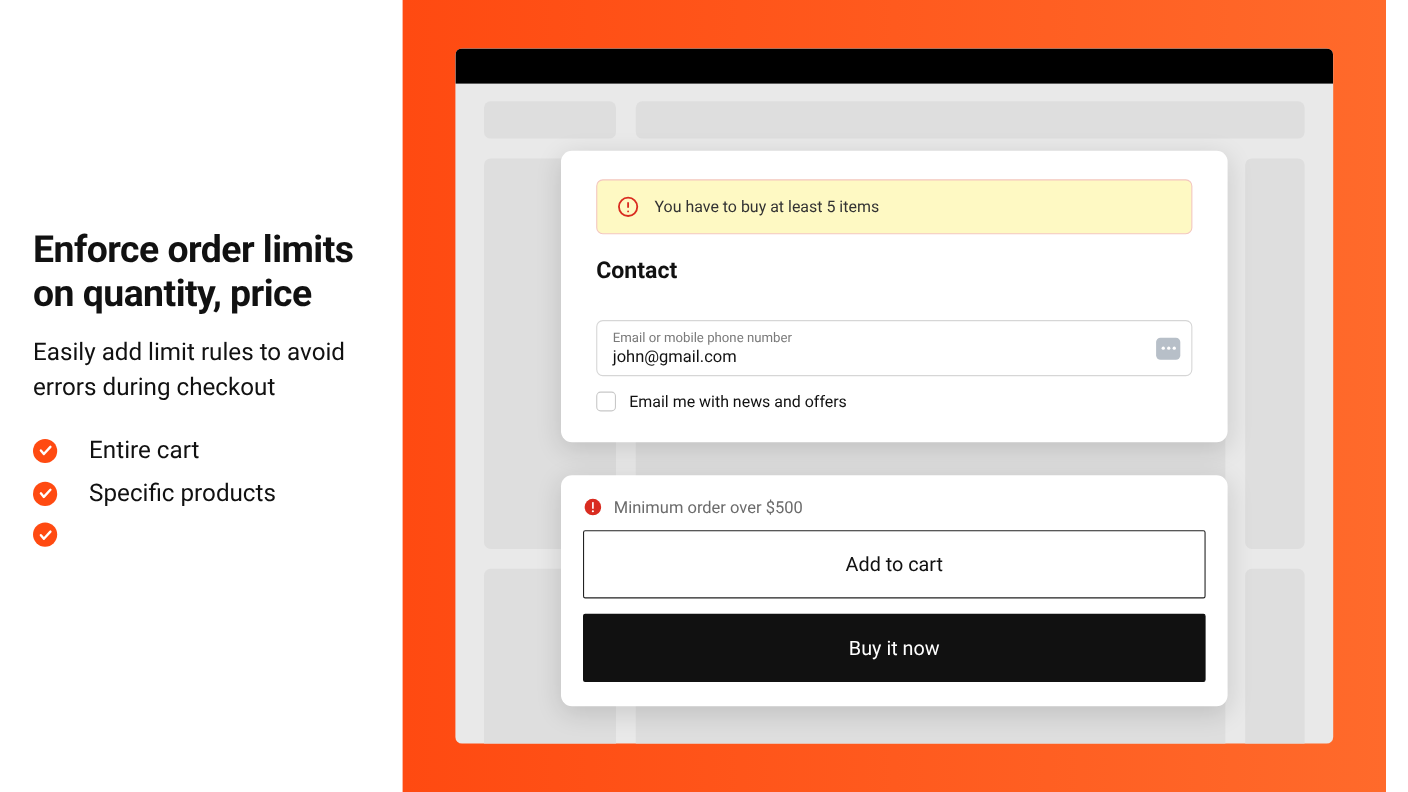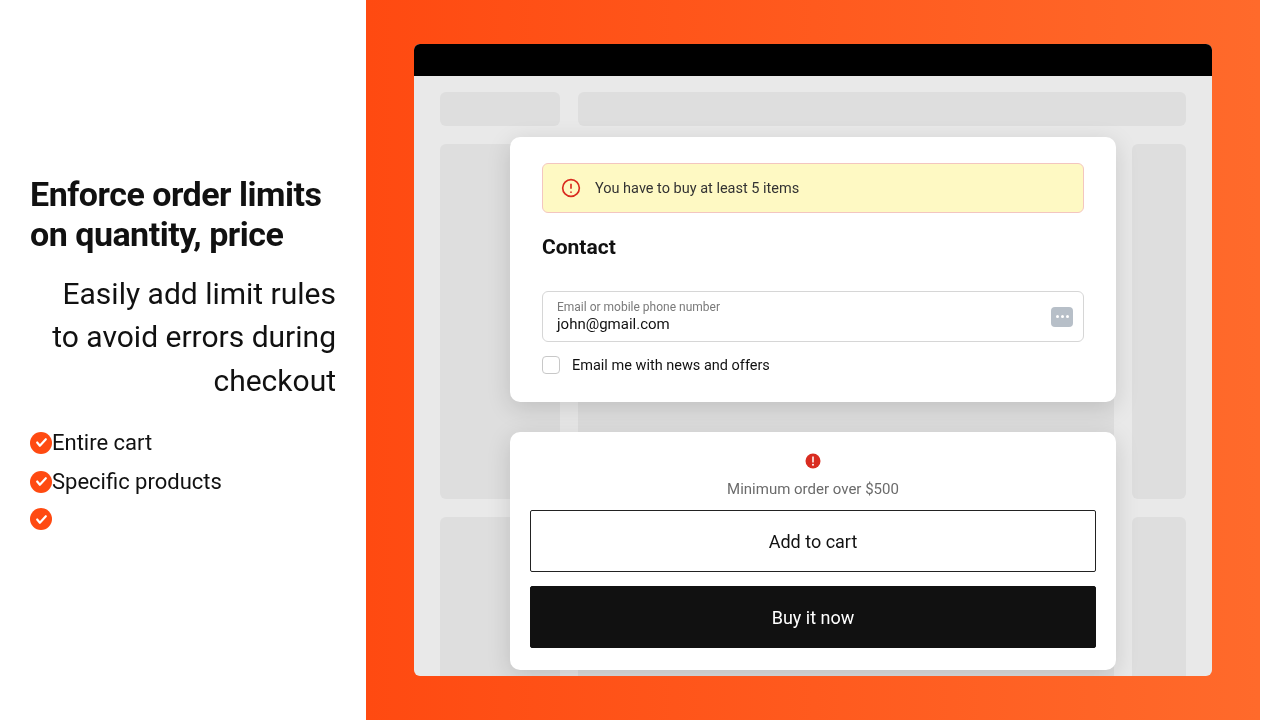--- a/index.html
+++ b/index.html
@@ -1,22 +1,22 @@
 <!DOCTYPE html>
 <html><head>
 <meta charset="utf-8">
 <style>
   * { box-sizing: border-box; margin: 0; padding: 0; }
   html, body { width: 1280px; height: 720px; font-family: -apple-system, BlinkMacSystemFont, "Segoe UI", Roboto, Helvetica, Arial, sans-serif; background: #fff; overflow: hidden; }
   .root { display: flex; width: 1280px; height: 720px; }
   .left { width: 366px; padding: 14px 30px 30px 30px; display: flex; flex-direction: column; justify-content: center; }
   .headline { font-size: 34px; font-weight: 700; line-height: 1.18; letter-spacing: -0.5px; color: #111; margin-bottom: 18px; }
-  .subline { font-size: 30px; line-height: 1.45; color: #111; margin-bottom: 28px; text-align: right; }
+  .subline { font-size: 22px; line-height: 1.45; color: #111; margin-bottom: 28px; }
   .feat-list { display: flex; flex-direction: column; gap: 14px; }
-  .feat-item { display: flex; align-items: center; gap: 0; font-size: 22px; color: #111; }
+  .feat-item { display: flex; align-items: center; gap: 29px; font-size: 22px; color: #111; }
   .check { width: 22px; height: 22px; border-radius: 50%; background: #ff4a11; display: flex; align-items: center; justify-content: center; flex-shrink: 0; }
   .check svg { width: 13px; height: 13px; }
   .right { width: 894px; background: linear-gradient(90deg, #ff4a11 0%, #ff6a2b 100%); position: relative; padding: 44px 48px 44px 48px; display: flex; align-items: stretch; justify-content: center; }
   .stage { width: 798px; background: #e9e9e9; border-radius: 6px; overflow: hidden; position: relative; }
   .blackbar { background: #000; height: 32px; width: 100%; }
   .skeleton { position: absolute; inset: 0; padding-top: 48px; }
   .sk-row { display: flex; gap: 18px; padding: 0 26px; }
   .sk-card { background: #dedede; border-radius: 6px; height: 355px; }
   .sk-bar { background: #dedede; border-radius: 6px; height: 34px; }
   .card { position: absolute; background: #fff; border-radius: 10px; box-shadow: 0 6px 24px rgba(0,0,0,.14); }
@@ -26,21 +26,21 @@
   .alert-text { font-size: 14.5px; color: #333; }
   .contact-h { font-size: 21px; font-weight: 700; margin-bottom: 32px; color: #111; }
   .field { position: relative; border: 1px solid #d6d6d6; border-radius: 6px; padding: 8px 44px 8px 14px; margin-bottom: 14px; }
   .field-label { font-size: 12px; color: #7a7a7a; line-height: 1.2; margin-bottom: 1px; }
   .field-value { font-size: 15px; color: #111; }
   .field-icon { position:absolute; right:10px; top:50%; transform:translateY(-50%); width:22px; height:20px; background:#b7bfc8; border-radius:4px; display:flex; align-items:center; justify-content:center; gap:2px; }
   .field-icon span { width:3px; height:3px; background:#fff; border-radius:50%; }
   .chk-row { display:flex; align-items:center; gap:12px; font-size:14.5px; color:#111; }
   .chk-box { width:18px; height:18px; border:1px solid #c8c8c8; border-radius:4px; background:#fff; }
   .card2 { left: 96px; top: 388px; width: 606px; padding: 20px 20px 22px 20px; }
-  .warn-line { display:flex; align-items:center; gap:10px; font-size:15px; color:#6b6b6b; margin-bottom:12px;flex-direction:column; }
+  .warn-line { display:flex; align-items:center; gap:10px; font-size:15px; color:#6b6b6b; margin-bottom:12px; }
   .warn-ico { width:18px; height:18px; flex-shrink:0; }
   .btn { width:100%; height:62px; display:flex; align-items:center; justify-content:center; font-size:18px; border-radius:2px; }
   .btn-outline { border:1px solid #222; background:#fff; color:#111; margin-bottom:14px; }
   .btn-solid { border:1px solid #111; background:#111; color:#fff; }
 </style>
 </head>
 <body>
 
 <div class="root">
   <div class="left">

